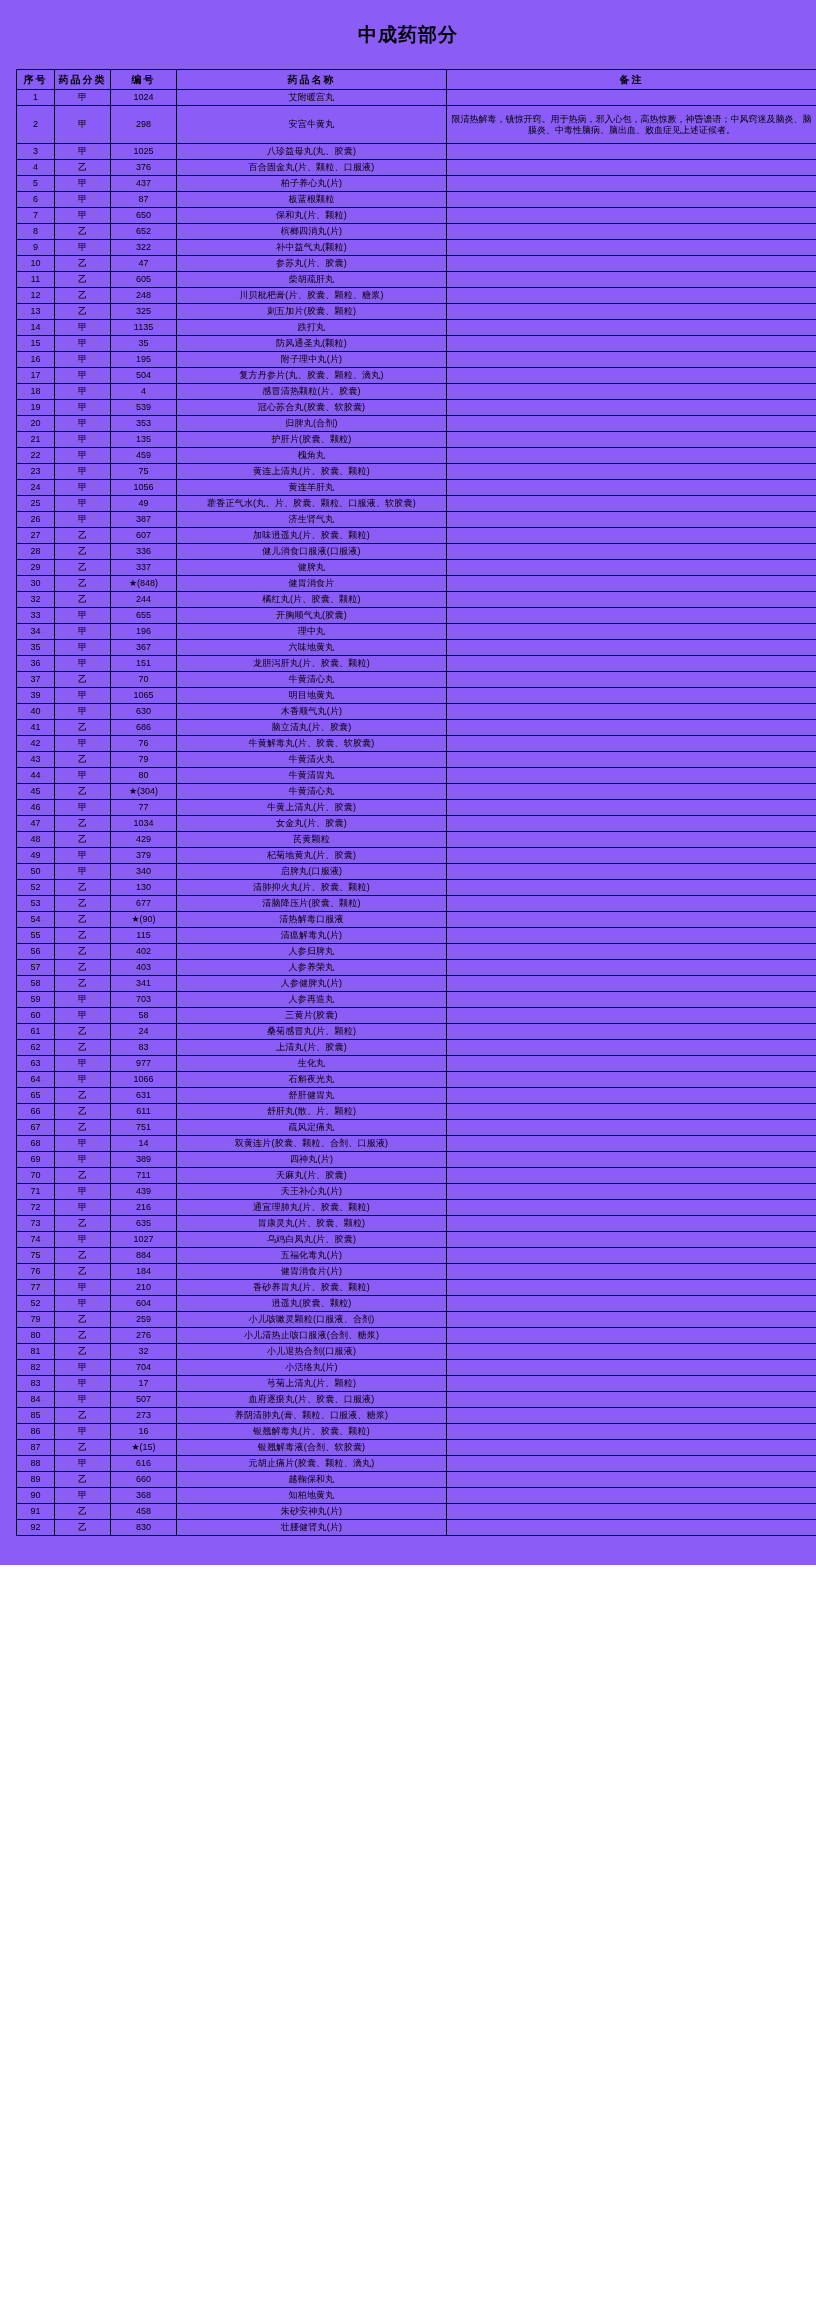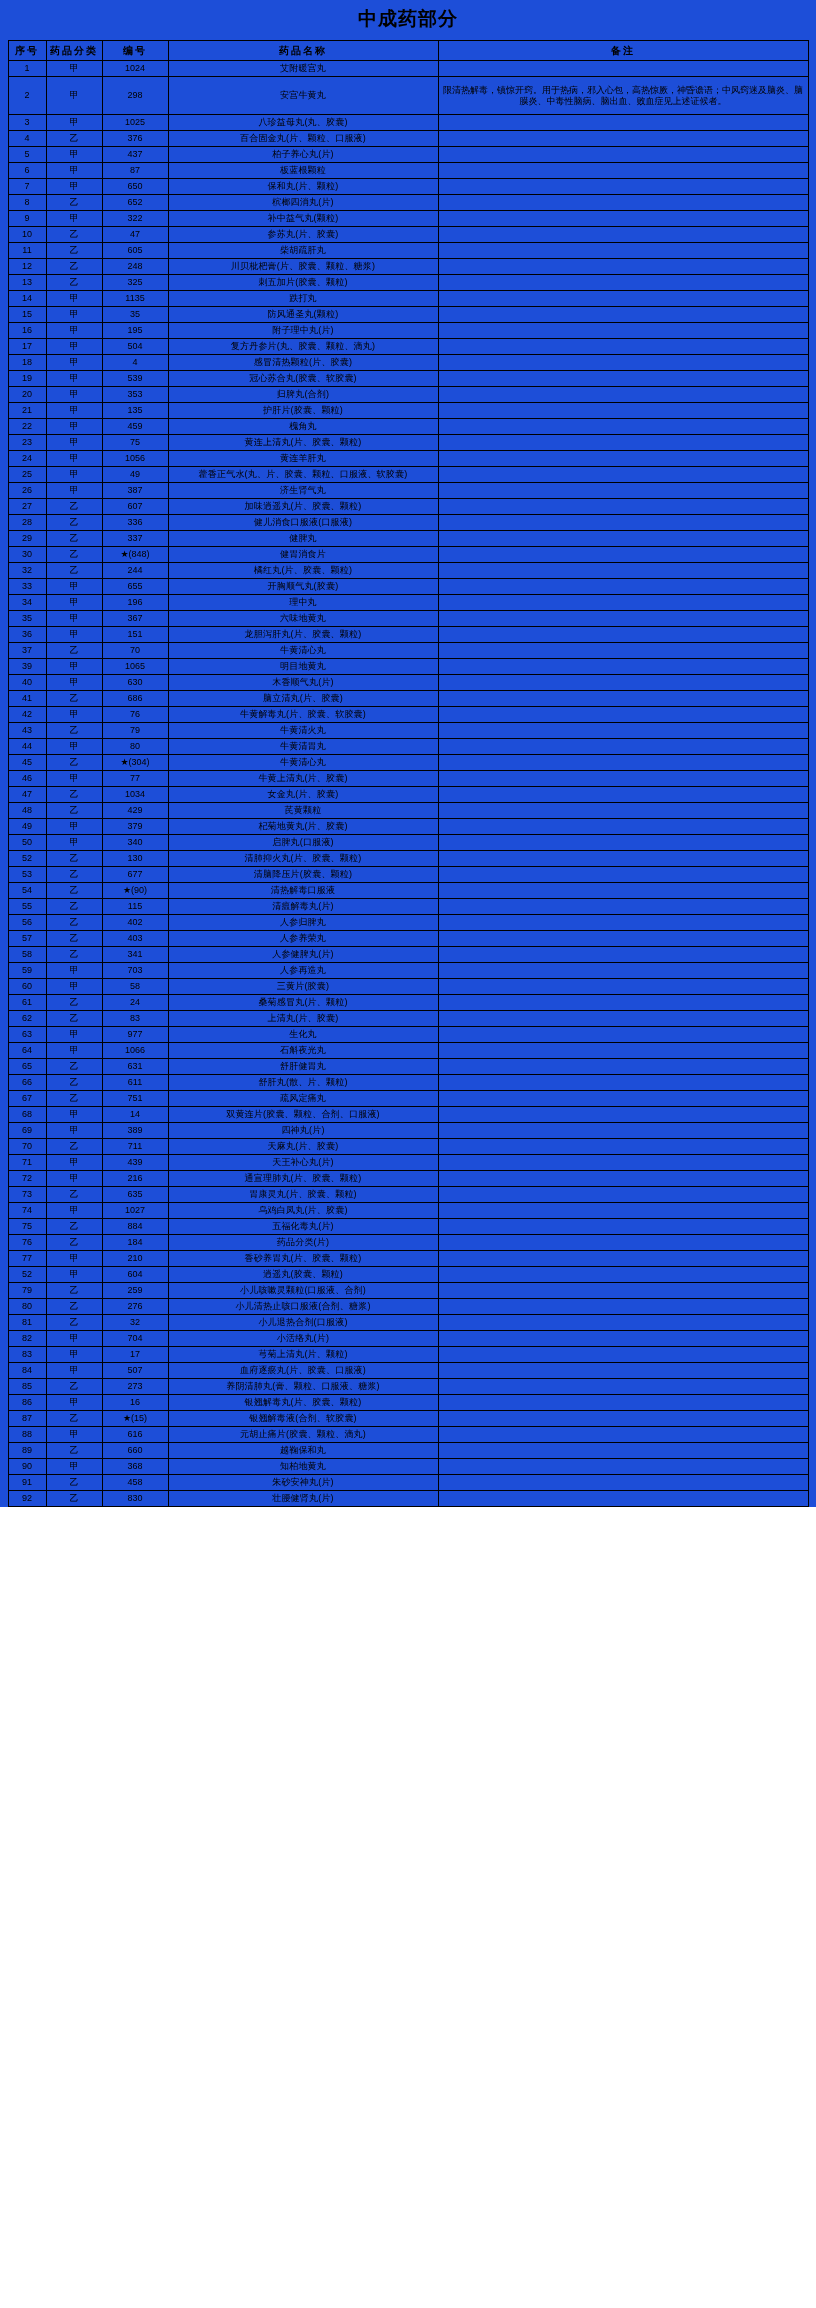--- a/index.html
+++ b/index.html
@@ -5,35 +5,35 @@
   * { box-sizing: border-box; }
   body {
     margin: 0;
     padding: 0;
     background: #ffffff;
     font-family: "Liberation Sans", sans-serif;
     width: 816px;
   }
   .page {
     width: 816px;
-    padding: 0;
-    background: #1d4ed8;
+    padding: 16px;
+    background: #8b5cf6;
   }
   .doc-title {
     text-align: center;
     font-size: 19px;
     font-weight: bold;
     color: #000;
     padding: 6px 0 8px 0;
     letter-spacing: 1px;
   }
   table.drug-table {
     border-collapse: collapse;
     width: 800px;
-    margin: 0 auto;
+    margin: 13px auto;
     table-layout: fixed;
   }
   table.drug-table th, table.drug-table td {
     border: 1px solid #000000;
     font-size: 9px;
     color: #000;
     text-align: center;
     vertical-align: middle;
     padding: 1px 2px;
     line-height: 1.15;
@@ -586,21 +586,21 @@
           <td>75</td>
           <td>乙</td>
           <td>884</td>
           <td class="name">五福化毒丸(片)</td>
           <td class="note"></td>
         </tr>
         <tr>
           <td>76</td>
           <td>乙</td>
           <td>184</td>
-          <td class="name">药品分类(片)</td>
+          <td class="name">健胃消食片(片)</td>
           <td class="note"></td>
         </tr>
         <tr>
           <td>77</td>
           <td>甲</td>
           <td>210</td>
           <td class="name">香砂养胃丸(片、胶囊、颗粒)</td>
           <td class="note"></td>
         </tr>
         <tr>

